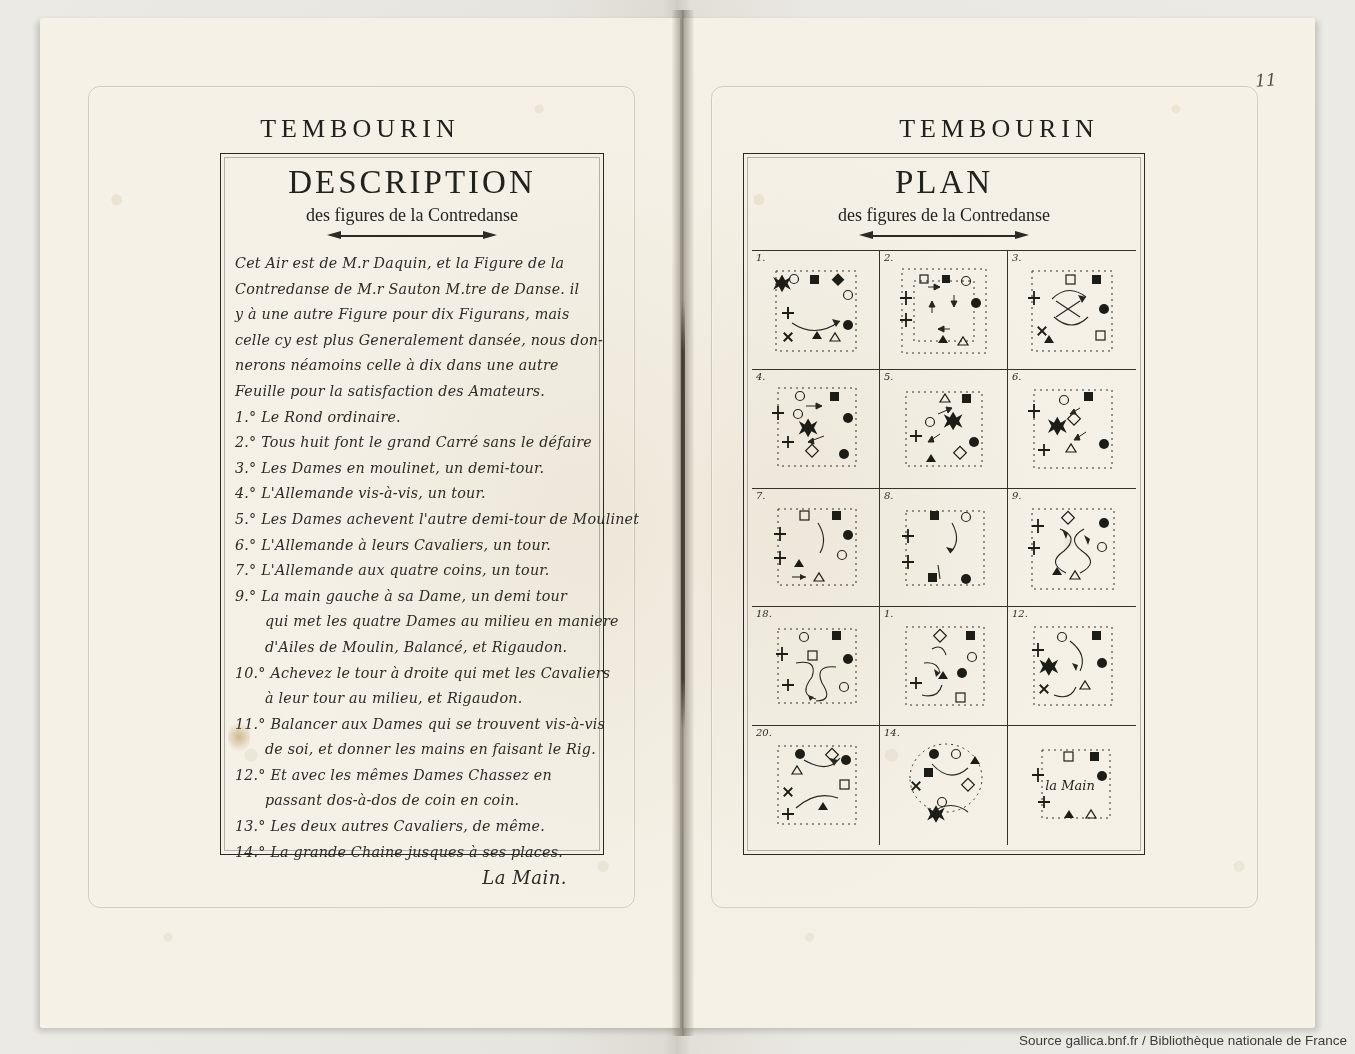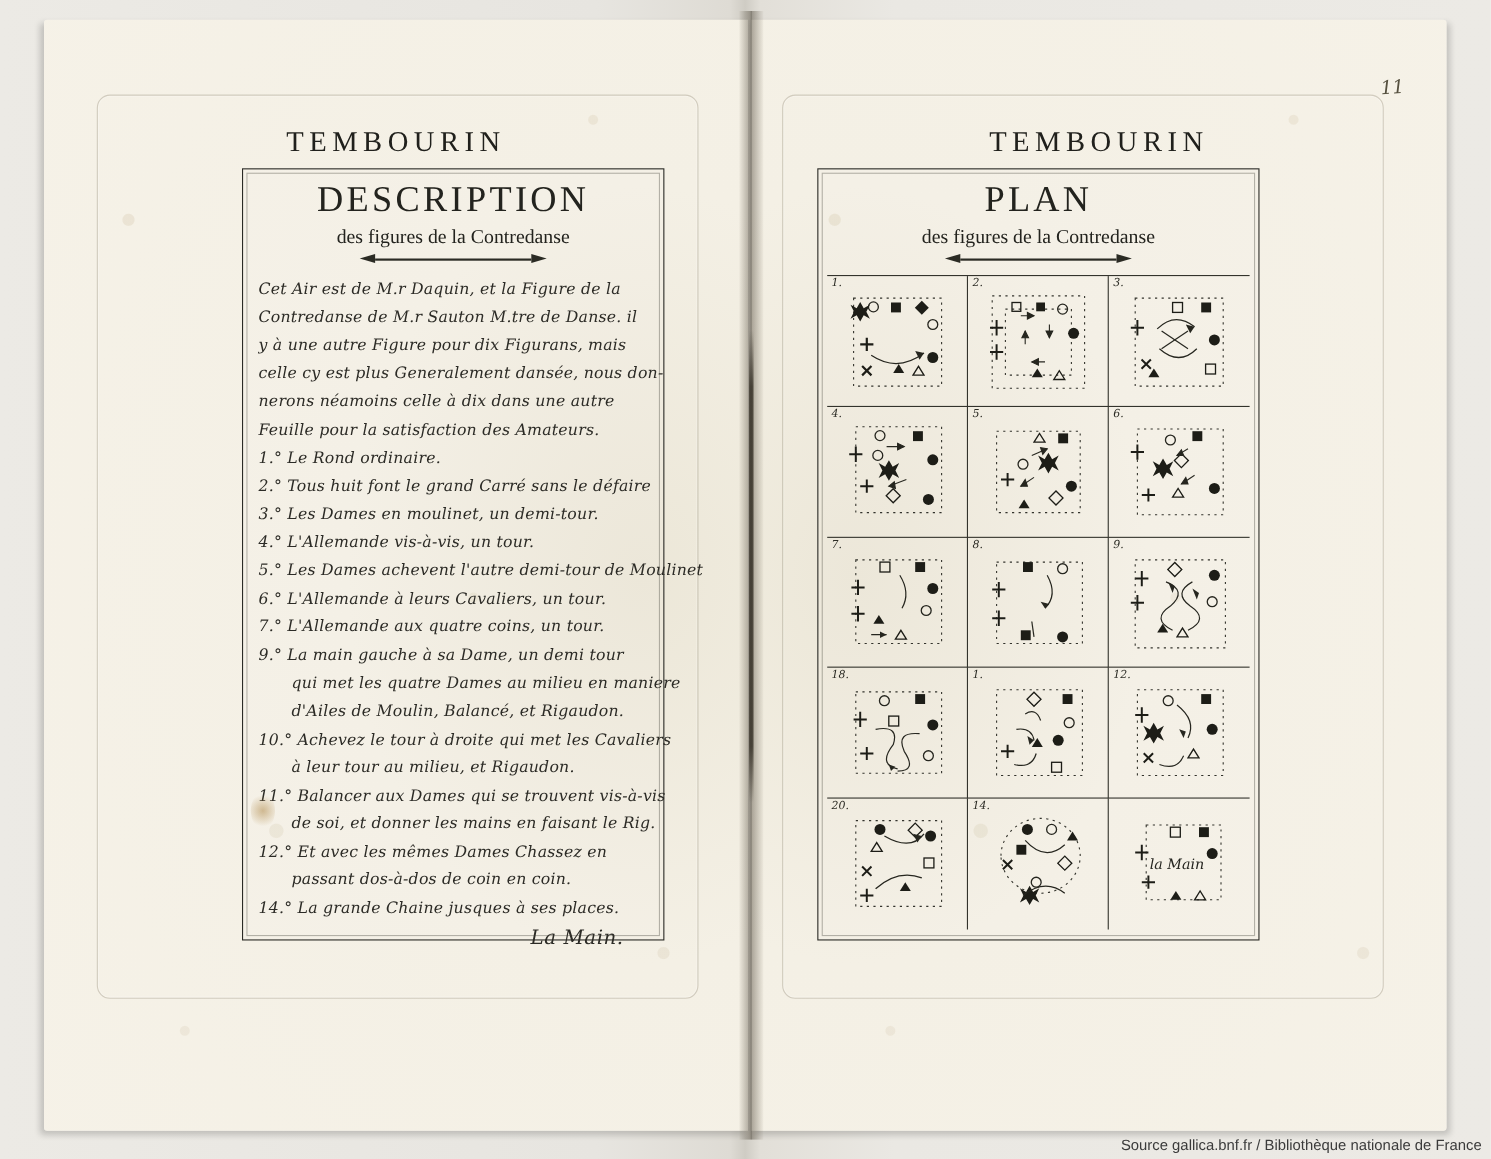--- a/index.html
+++ b/index.html
@@ -168,20 +168,21 @@
           <p>7.° L'Allemande aux quatre coins, un tour.</p>
           <p>9.° La main gauche à sa Dame, un demi tour</p>
           <p class="indent">qui met les quatre Dames au milieu en maniere</p>
           <p class="indent">d'Ailes de Moulin, Balancé, et Rigaudon.</p>
           <p>10.° Achevez le tour à droite qui met les Cavaliers</p>
           <p class="indent">à leur tour au milieu, et Rigaudon.</p>
           <p>11.° Balancer aux Dames qui se trouvent vis-à-vis</p>
           <p class="indent">de soi, et donner les mains en faisant le Rig.</p>
           <p>12.° Et avec les mêmes Dames Chassez en</p>
           <p class="indent">passant dos-à-dos de coin en coin.</p>
+          <p>13.° Les deux autres Cavaliers, de même.</p>
           <p>14.° La grande Chaine jusques à ses places.</p>
         </div>
         <p class="lamain">La Main.</p>
       </div>
     </div>
 
     <div class="foxing" style="left:188px;top:702px;width:22px;height:34px;"></div>
   </div>
 
   <div class="page right">

